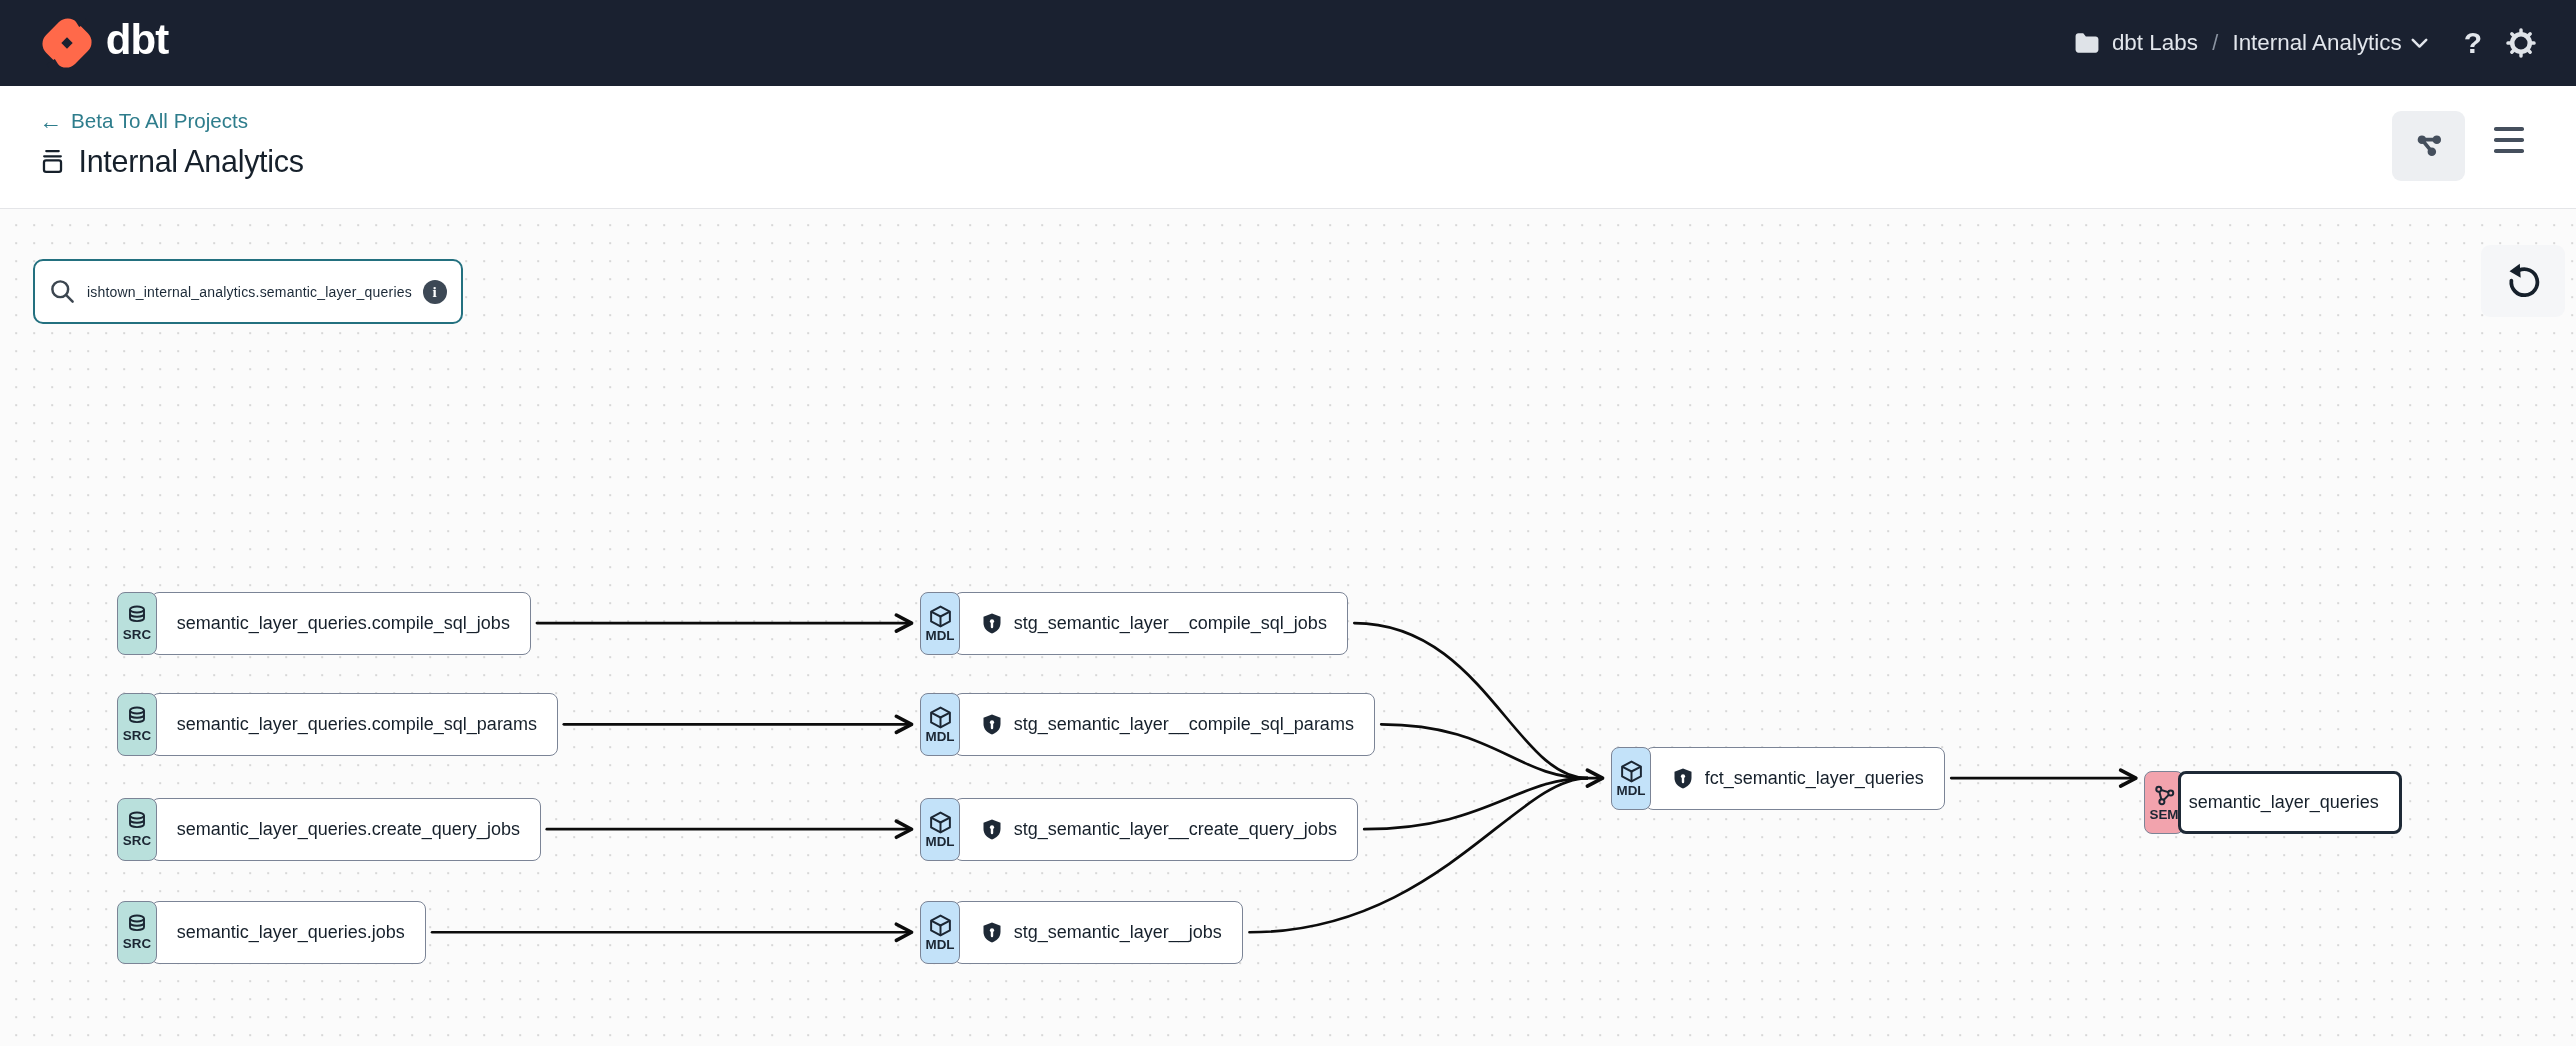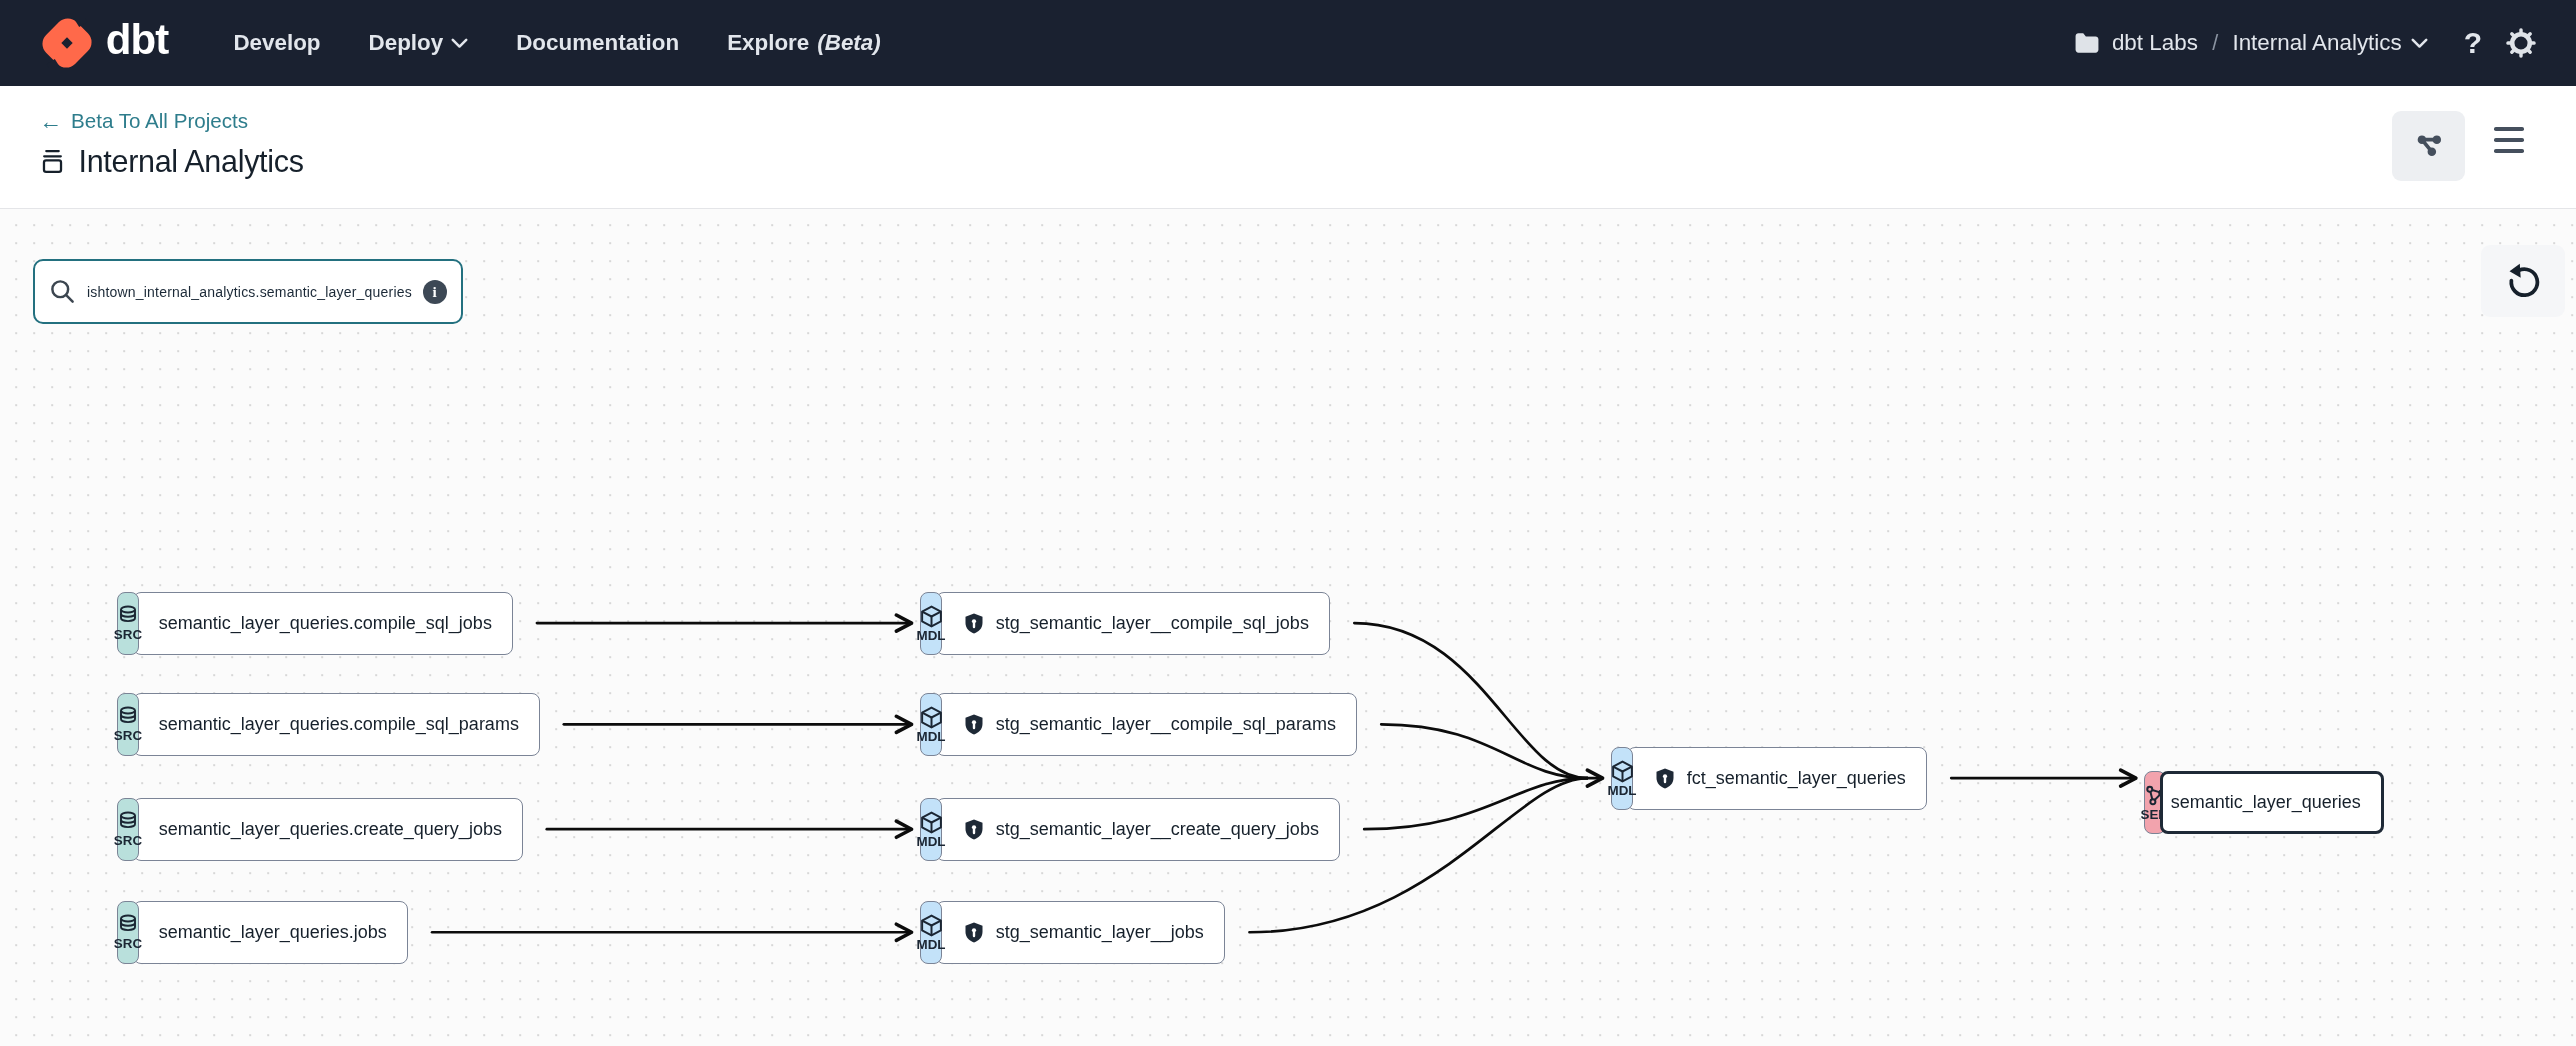--- a/index.html
+++ b/index.html
@@ -42,21 +42,21 @@
   .search-text { white-space:nowrap; font-size:14px; color:#1b2937; letter-spacing:0.2px;
                  text-decoration:underline dotted #dd5f49 1.8px; text-underline-offset:4.5px; }
   .info-dot { width:24px; height:24px; border-radius:50%; background:#3d4855; color:#fff;
               font-size:15.2px; font-weight:700; display:flex; align-items:center; justify-content:center; flex:none; cursor:pointer; font-family:"Liberation Serif", serif; }
 
   .reset-btn { position:absolute; right:10.8px; top:36px; width:84px; height:72px; background:#f5f6f8;
                border-radius:9px; display:flex; align-items:center; justify-content:center; z-index:5; cursor:pointer; }
 
   
   .node { position:absolute; display:flex; align-items:stretch; height:63px; z-index:2; cursor:pointer; }
-  .nbadge { width:22px; border:1.8px solid #7b8496; border-radius:8px; display:flex; flex-direction:column;
+  .nbadge { width:40px; border:1.8px solid #7b8496; border-radius:8px; display:flex; flex-direction:column;
             align-items:center; justify-content:center; gap:0; z-index:2; flex:none; }
   .nbadge svg { display:block; }
   .nbadge span { font-size:13.4px; font-weight:700; color:#1b2633; line-height:1.1; }
   .nbody { margin-left:-6.3px; background:#fff; border:1.8px solid #7b8496; border-radius:8px; display:flex;
            align-items:center; gap:10px; padding:0 20px 0 25px; font-size:18px; color:#16202b;
            white-space:nowrap; z-index:1; }
   .node.sem .nbody { border:3.1px solid #1e2936; z-index:3;padding-left:8px; }
 </style>
 </head>
 <body>
@@ -71,40 +71,20 @@
         <g fill="#1a2130">
           <path d="M24 2 L30 8 L24 14 L18 8 Z" transform="translate(12,-6) rotate(12 24 8)"></path>
           <path d="M24 30 L30 36 L24 42 L18 36 Z" transform="translate(-12,6) rotate(12 24 36)"></path>
           <path d="M24 17 L29 22 L24 27 L19 22 Z"></path>
         </g>
       </svg>
     </span>
     <span class="logo-text">dbt</span>
   </div>
 
-  <div class="nav-items">
-    <div class="nav-item">
-      <span>Develop</span>
-    </div>
-    <div class="nav-item">
-      <span>Deploy</span>
-      <span style="display:flex">
-        <svg width="17" height="10.8" viewBox="0 0 19 12">
-            <polyline points="2,2 9.5,9.5 17,2" fill="none" stroke="#e2e6ec" stroke-width="2.8" stroke-linecap="round" stroke-linejoin="round"></polyline>
-          </svg>
-      </span>
-    </div>
-    <div class="nav-item">
-      <span>Documentation</span>
-    </div>
-    <div class="nav-item">
-      <span>Explore</span>
-      <span class="beta">(Beta)</span>
-    </div>
-  </div>
 
   <div class="nav-right">
     <span style="display:flex">
       <svg width="28" height="24" viewBox="0 0 24 21">
           <path d="M2 4.5C2 3.1 3.1 2 4.5 2h4.2l2.3 2.8h8.5c1.4 0 2.5 1.1 2.5 2.5V16.5c0 1.4-1.1 2.5-2.5 2.5h-15C3.1 19 2 17.9 2 16.5Z" fill="#dfe3e8"></path>
         </svg>
     </span>
     <span class="org-name">dbt Labs</span>
     <span class="sep">/</span>
     <span class="proj-sel">

